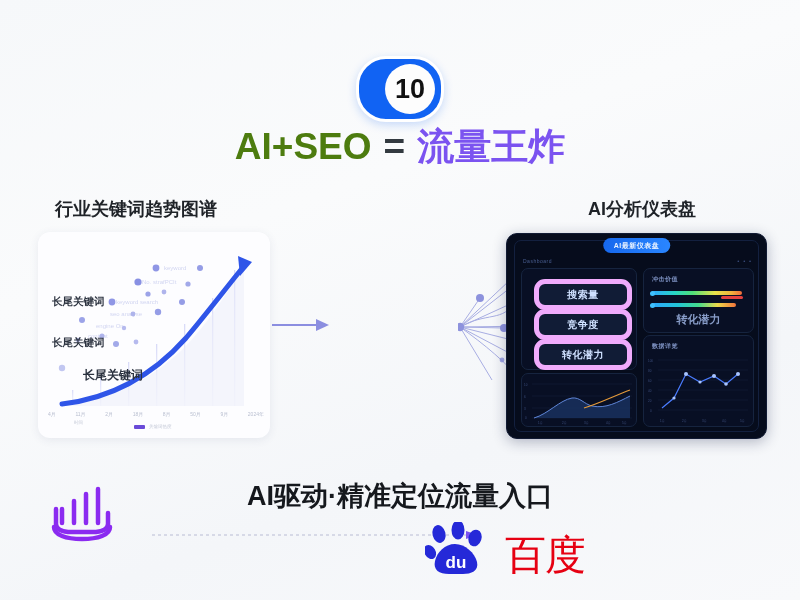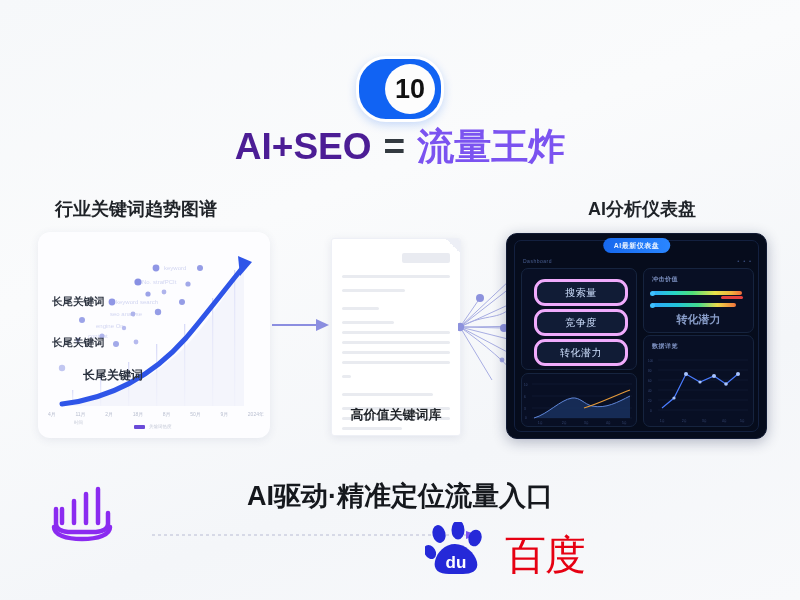--- a/index.html
+++ b/index.html
@@ -28,21 +28,21 @@
     width:50px;height:50px;border-radius:50%;background:#fdfdfd;
     display:flex;align-items:center;justify-content:center;
     color:#111111;font-size:27px;font-weight:bold;line-height:1;
   }
 
   
   .headline{
     position:absolute;left:0;right:0;top:128px;text-align:center;
     font-size:37px;font-weight:bold;line-height:1;white-space:nowrap;
   }
-  .hl-red{color:#4c1d95;}
+  .hl-red{color:#4d7c0f;}
   .hl-eq{color:#333a40;padding:0 12px;}
   .hl-purple{color:#7b53f0;}
 
   
   .cap{position:absolute;font-size:18px;font-weight:bold;color:#1f2328;white-space:nowrap;}
   .cap-left{left:55px;top:197px;}
   .cap-right{left:588px;top:197px;}
 
   
   .card1{
@@ -111,23 +111,23 @@
   .p-area{left:14px;top:139px;width:114px;height:52px;}
   .p-grad{left:136px;top:34px;width:109px;height:63px;}
   .p-line{left:136px;top:101px;width:109px;height:90px;}
 
   .pill{
     position:absolute;left:12px;width:88px;height:21px;border-radius:11px;
     background:linear-gradient(180deg,#121c36,#0c1densities);
     background:linear-gradient(180deg,#141f3c,#0b1densities 100%);
     background:linear-gradient(180deg,#15203d,#0c1densities);
     background:#111c36;
-    border:3px solid #f0abfc;
+    border:5px solid #f0abfc;
     display:flex;align-items:center;justify-content:center;
-    color:#cfe0ff;font-size:10px;font-weight:normal;letter-spacing:.5px;
+    color:#cfe0ff;font-size:10px;font-weight:bold;letter-spacing:.5px;
   }
   .pill1{top:10px;}
   .pill2{top:40px;}
   .pill3{top:70px;}
 
   .panel-title{position:absolute;left:8px;top:6px;font-size:6px;font-weight:bold;color:#7f93c4;letter-spacing:.5px;}
   .grad-bar{position:absolute;left:8px;height:4px;border-radius:2px;}
   .gb1{top:22px;width:90px;background:linear-gradient(90deg,#2ea8ff 0%,#27d6c6 25%,#4fe07a 45%,#e8e34a 70%,#f2b33c 88%,#f26b3c 100%);}
   .gb2{top:34px;width:84px;background:linear-gradient(90deg,#2ea8ff 0%,#22c4d8 30%,#43db8e 55%,#edd94a 78%,#f2743c 100%);}
   .gb-dot{position:absolute;width:5px;height:5px;border-radius:50%;background:#3fc1ff;left:6px;}
@@ -251,40 +251,20 @@
       <i></i>
       <span>关键词热度</span>
     </div>
   </div>
 
   <svg class="arrow1" viewBox="0 0 58 14">
     <line x1="0" y1="7" x2="46" y2="7" stroke="#8b8ee0" stroke-width="2"></line>
     <path d="M44,1 L57,7 L44,13 Z" fill="#8b8ee0"></path>
   </svg>
 
-  <div class="card2">
-    <div class="doc-corner"></div>
-    <div class="doc-chip"></div>
-    <div class="doc-lines">
-      <div style="width:100%"></div>
-      <div style="width:58%;display:inline-block;margin-right:6%"></div>
-      <div style="width:34%;display:inline-block"></div>
-      <div style="width:48%"></div>
-      <div style="width:100%"></div>
-      <div style="width:100%"></div>
-      <div style="width:100%"></div>
-      <div style="width:100%"></div>
-      <div style="width:8%;display:inline-block;margin-right:5%"></div>
-      <div style="width:84%;display:inline-block"></div>
-      <div style="width:100%"></div>
-      <div style="width:100%"></div>
-      <div style="width:56%"></div>
-    </div>
-    <div class="card2-title">高价值关键词库</div>
-  </div>
 
   <svg class="fan" viewBox="0 0 78 118">
     <g stroke="#9aa0de" stroke-width="1" fill="none" opacity=".85">
       <line x1="2" y1="59" x2="70" y2="6"></line>
       <line x1="2" y1="59" x2="74" y2="26"></line>
       <line x1="2" y1="59" x2="52" y2="12"></line>
       <line x1="2" y1="59" x2="22" y2="30"></line>
       <line x1="2" y1="59" x2="76" y2="58"></line>
       <line x1="2" y1="59" x2="46" y2="60"></line>
       <line x1="2" y1="59" x2="54" y2="72"></line>

